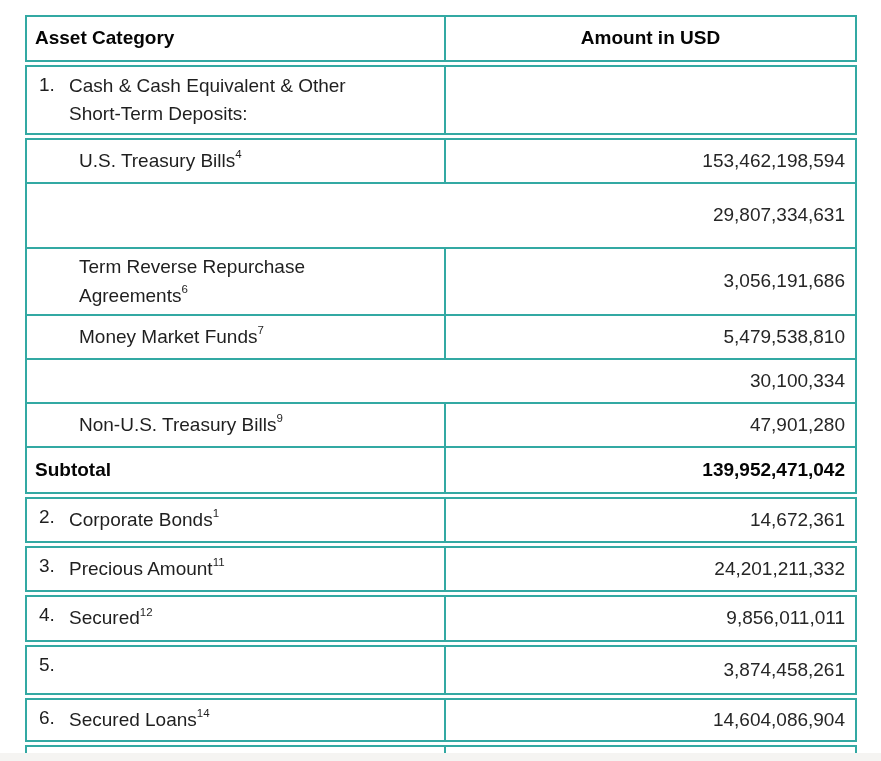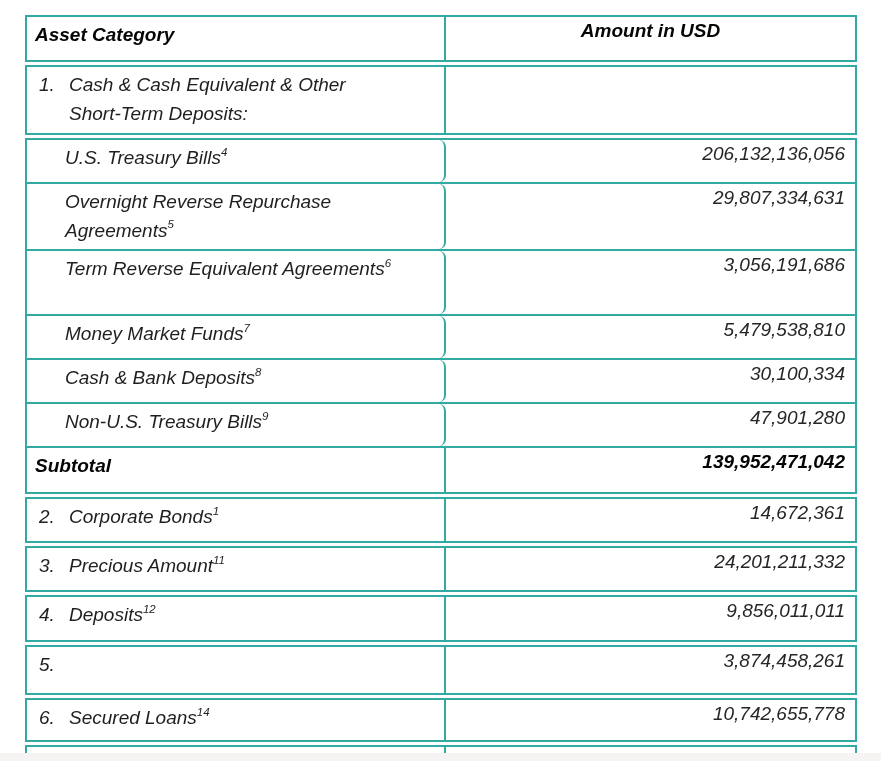--- a/index.html
+++ b/index.html
@@ -25,23 +25,23 @@
     display: flex;
     border: 2px solid #33a9a3;
     background: #ffffff;
     margin-top: 3px;
   }
   .row.first { margin-top: 0; }
   .row.merge { margin-top: -2px; }
   .cell {
     box-sizing: border-box;
     display: flex;
+    align-items: center;
     font-size: 19px;
     line-height: 1.5;
-    font-style: italic;
   }
   .cat {
     width: 419px;
     border-right: 2px solid #33a9a3;
     padding: 4px 8px 4px 0;
   }
   .amt {
     flex: 1;
     justify-content: flex-end;
     padding-right: 10px;
@@ -49,21 +49,21 @@
     color: #262626;
   }
   .amt.center {
     justify-content: center;
     padding-right: 0;
     text-align: center;
   }
   .bold { font-weight: 700; color: #050505; }
   .cat.flush { padding-left: 8px; }
   .cat.item { padding-left: 12px; }
-  .cat.sub { padding-left: 38px; border-radius: 7px; }
+  .cat.sub { padding-left: 52px; }
   .num {
     flex: 0 0 30px;
     align-self: flex-start;
   }
   .lbl { max-width: 330px; }
   sup {
     font-size: 11.5px;
     line-height: 0;
     position: relative;
     top: -1px;
@@ -108,55 +108,49 @@
     <div class="cell amt">
       <span></span>
     </div>
   </div>
 
   <div class="row h-single">
     <div class="cell cat sub">
       <span class="lbl"><span>U.S. Treasury Bills</span><sup>4</sup></span>
     </div>
     <div class="cell amt">
-      <span>206,132,136,056</span>
+      <span>153,462,198,594</span>
     </div>
   </div>
 
   <div class="row merge h-double">
-    <div class="cell cat sub">
-      <span class="lbl"><span>Overnight Reverse Repurchase Agreements</span><sup>5</sup></span>
-    </div>
     <div class="cell amt">
       <span>29,807,334,631</span>
     </div>
   </div>
 
   <div class="row merge h-double">
     <div class="cell cat sub">
-      <span class="lbl"><span>Term Reverse Equivalent Agreements</span><sup>6</sup></span>
+      <span class="lbl"><span>Term Reverse Repurchase Agreements</span><sup>6</sup></span>
     </div>
     <div class="cell amt">
       <span>3,056,191,686</span>
     </div>
   </div>
 
   <div class="row merge h-single">
     <div class="cell cat sub">
       <span class="lbl"><span>Money Market Funds</span><sup>7</sup></span>
     </div>
     <div class="cell amt">
       <span>5,479,538,810</span>
     </div>
   </div>
 
   <div class="row merge h-single">
-    <div class="cell cat sub">
-      <span class="lbl"><span>Cash &amp; Bank Deposits</span><sup>8</sup></span>
-    </div>
     <div class="cell amt">
       <span>30,100,334</span>
     </div>
   </div>
 
   <div class="row merge h-single">
     <div class="cell cat sub">
       <span class="lbl"><span>Non-U.S. Treasury Bills</span><sup>9</sup></span>
     </div>
     <div class="cell amt">
@@ -189,21 +183,21 @@
       <span class="lbl"><span>Precious Amount</span><sup>11</sup></span>
     </div>
     <div class="cell amt">
       <span>24,201,211,332</span>
     </div>
   </div>
 
   <div class="row h-43">
     <div class="cell cat item">
       <span class="num">4.</span>
-      <span class="lbl"><span>Deposits</span><sup>12</sup></span>
+      <span class="lbl"><span>Secured</span><sup>12</sup></span>
     </div>
     <div class="cell amt">
       <span>9,856,011,011</span>
     </div>
   </div>
 
   <div class="row h-46">
     <div class="cell cat item">
       <span class="num">5.</span>
     </div>
@@ -211,21 +205,21 @@
       <span>3,874,458,261</span>
     </div>
   </div>
 
   <div class="row h-40">
     <div class="cell cat item">
       <span class="num">6.</span>
       <span class="lbl"><span>Secured Loans</span><sup>14</sup></span>
     </div>
     <div class="cell amt">
-      <span>10,742,655,778</span>
+      <span>14,604,086,904</span>
     </div>
   </div>
 
   <div class="row h-40">
     <div class="cell cat flush bold">
       <span class="lbl">Total (1+2+3+4+5+6)</span>
     </div>
     <div class="cell amt bold">
       <span>181,223,149,214</span>
     </div>

